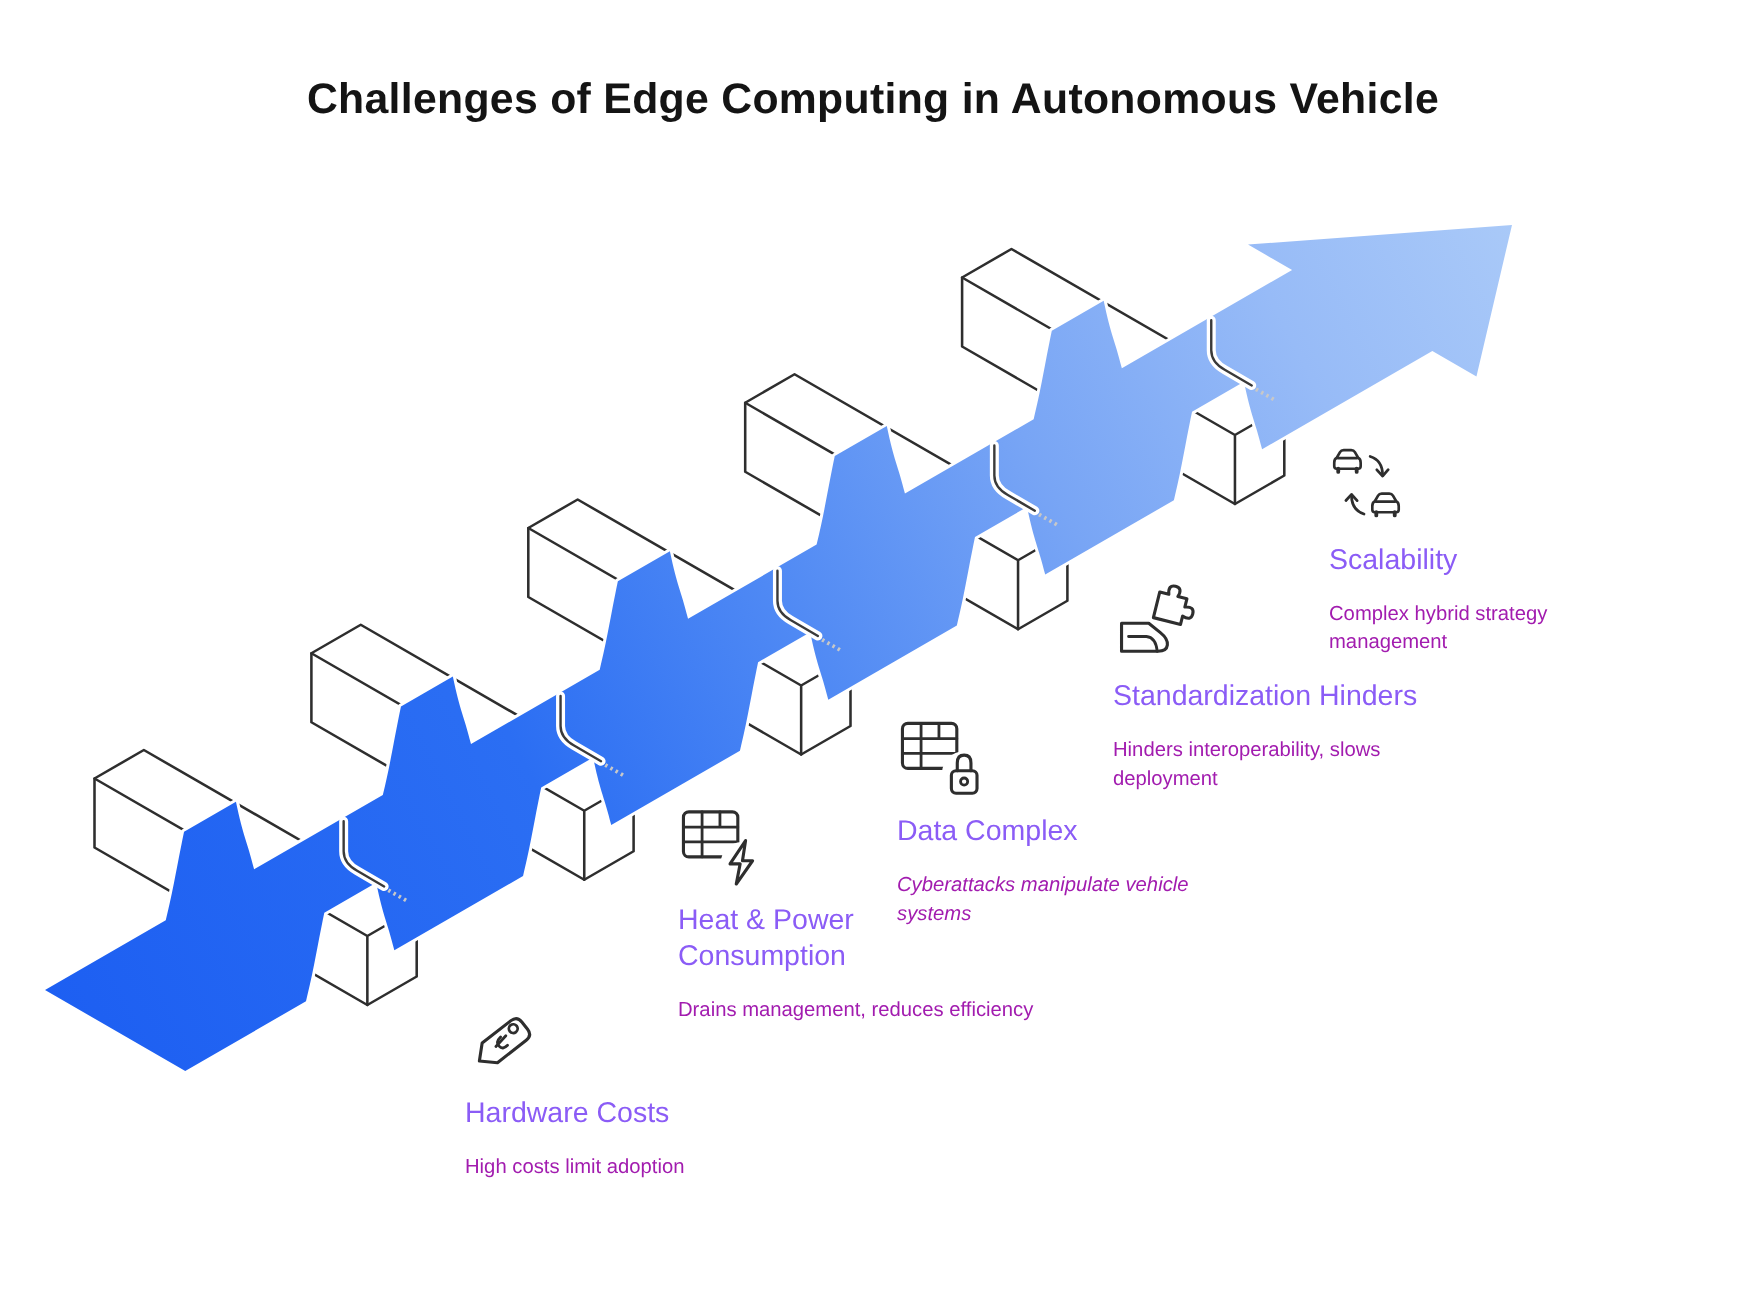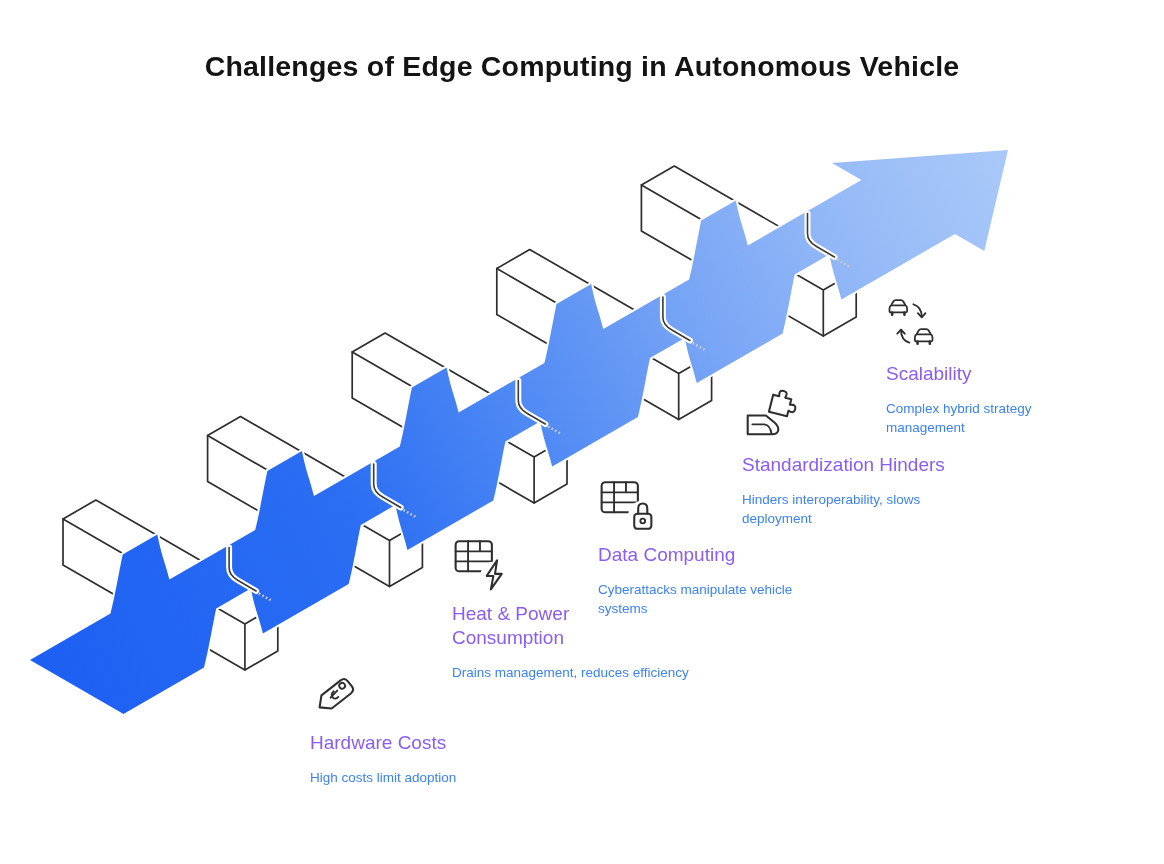--- a/index.html
+++ b/index.html
@@ -4,21 +4,21 @@
 <style>
   html,body{margin:0;padding:0;background:#fff;}
   .canvas{position:relative;width:1164px;height:864px;background:#ffffff;overflow:hidden;
           font-family:"Liberation Sans",sans-serif;}
   .title{position:absolute;top:50px;left:0;right:0;text-align:center;
          font-size:28.5px;font-weight:700;color:#141414;letter-spacing:.2px;}
   .scene{position:absolute;left:0;top:0;}
   .step{position:absolute;}
   .step-icon{display:block;margin-bottom:9px;}
   .step-title{font-size:19px;line-height:24px;color:#8b5cf6;}
-  .step-desc{font-size:13.5px;line-height:19px;color:#3b82f6;margin-top:13px;}
+  .step-desc{font-size:13.5px;line-height:19px;color:#a21caf;margin-top:13px;}
   .ic{fill:none;stroke:#2e2e2e;stroke-width:2;stroke-linecap:round;stroke-linejoin:round;}
   .icthin{fill:none;stroke:#2e2e2e;stroke-width:1.8;stroke-linecap:round;stroke-linejoin:round;}
   .box-fill{fill:#ffffff;stroke:#2e2e2e;stroke-width:1.7;stroke-linejoin:round;}
   .box-edge{fill:none;stroke:#2e2e2e;stroke-width:1.7;stroke-linecap:round;}
   .drape-casing{fill:none;stroke:#ffffff;stroke-width:6;stroke-linecap:round;}
   .drape-line{fill:none;stroke:#3a3a3a;stroke-width:1.6;stroke-linecap:round;}
   .drape-shadow{fill:none;stroke:#c8c8c8;stroke-width:2.6;stroke-dasharray:1.6 2.4;}
 </style>
 </head>
 <body>
@@ -133,22 +133,22 @@
 
   <div class="step" style="left:598px;top:476px;">
     <svg class="step-icon" width="58" height="58" viewBox="0 0 56 56">
       <rect class="ic" x="3.5" y="6" width="35" height="29" rx="3.5"></rect>
       <path class="icthin" d="M3.5 15.8 H38.5 M3.5 25.4 H38.5 M15.5 6 V35 M27 6 V15.8"></path>
       <circle cx="43" cy="38" r="14" fill="#ffffff"></circle>
       <rect class="ic" x="35" y="36.5" width="16.5" height="14.5" rx="3"></rect>
       <path class="ic" d="M38.8 36.5 V31.5 Q38.8 26.5 43.2 26.5 Q47.6 26.5 47.6 31.5 V36.5"></path>
       <circle class="icthin" cx="43.2" cy="43.5" r="2.3"></circle>
     </svg>
-    <div class="step-title" style="max-width:240px;">Data Computing</div>
-    <div class="step-desc" style="max-width:232px;">Cyberattacks manipulate vehicle systems</div>
+    <div class="step-title" style="max-width:240px;">Data Complex</div>
+    <div class="step-desc" style="max-width:232px;font-style:italic;">Cyberattacks manipulate vehicle systems</div>
   </div>
 
   <div class="step" style="left:742px;top:386px;">
     <svg class="step-icon" width="58" height="58" viewBox="0 0 56 56">
       <g transform="rotate(14 38 16)">
         <path class="ic" d="M28.5 10.5 L34.5 10.5 Q32.5 4.5 37.5 4.5 Q42.5 4.5 40.5 10.5 L46.5 10.5 L46.5 16 Q52.5 14 52.5 19 Q52.5 24 46.5 22 L46.5 27.5 L28.5 27.5 Z"></path>
       </g>
       <path class="ic" d="M5.5 28.5 H23 L30.5 34.5 Q35.5 38.5 35 42.5 Q34.5 46.5 29 46.5 H5.5 Z"></path>
       <path class="icthin" d="M10 37 H21.5 Q27.5 37.5 28.5 46.5"></path>
     </svg>

